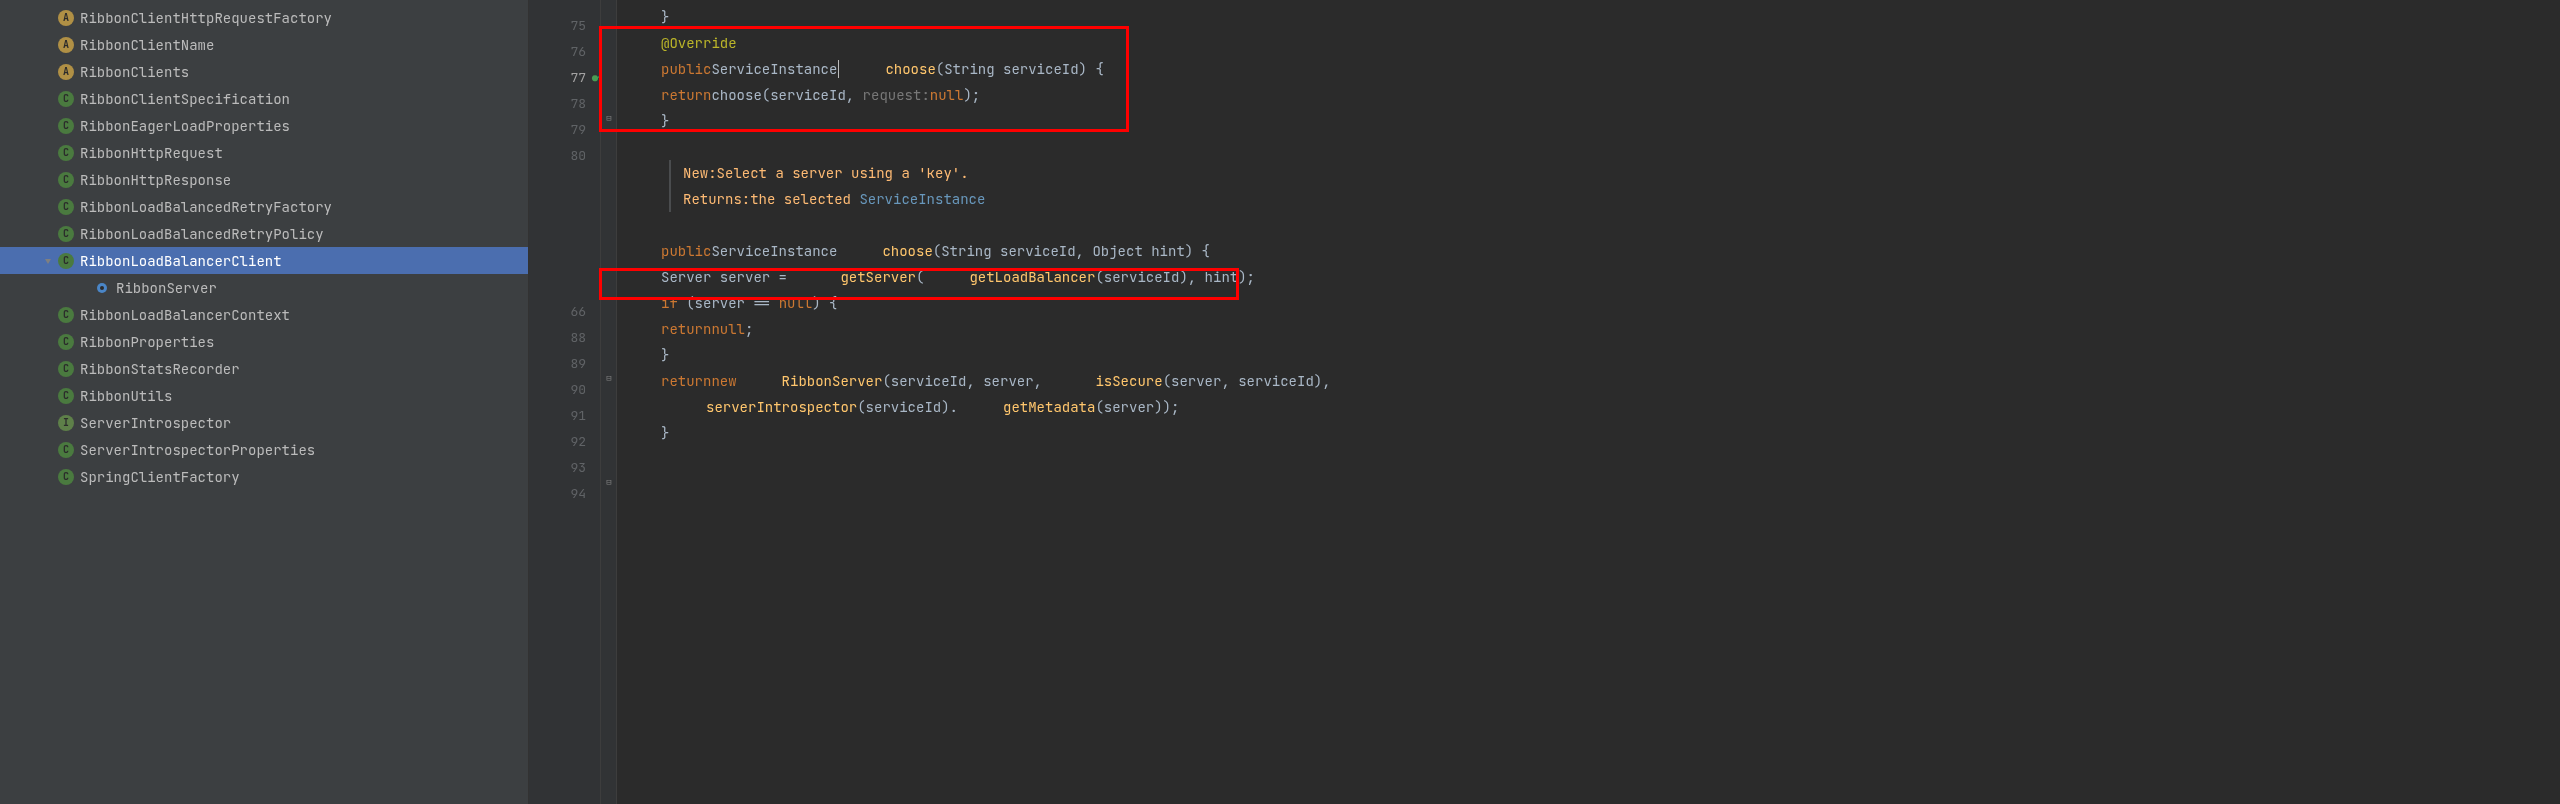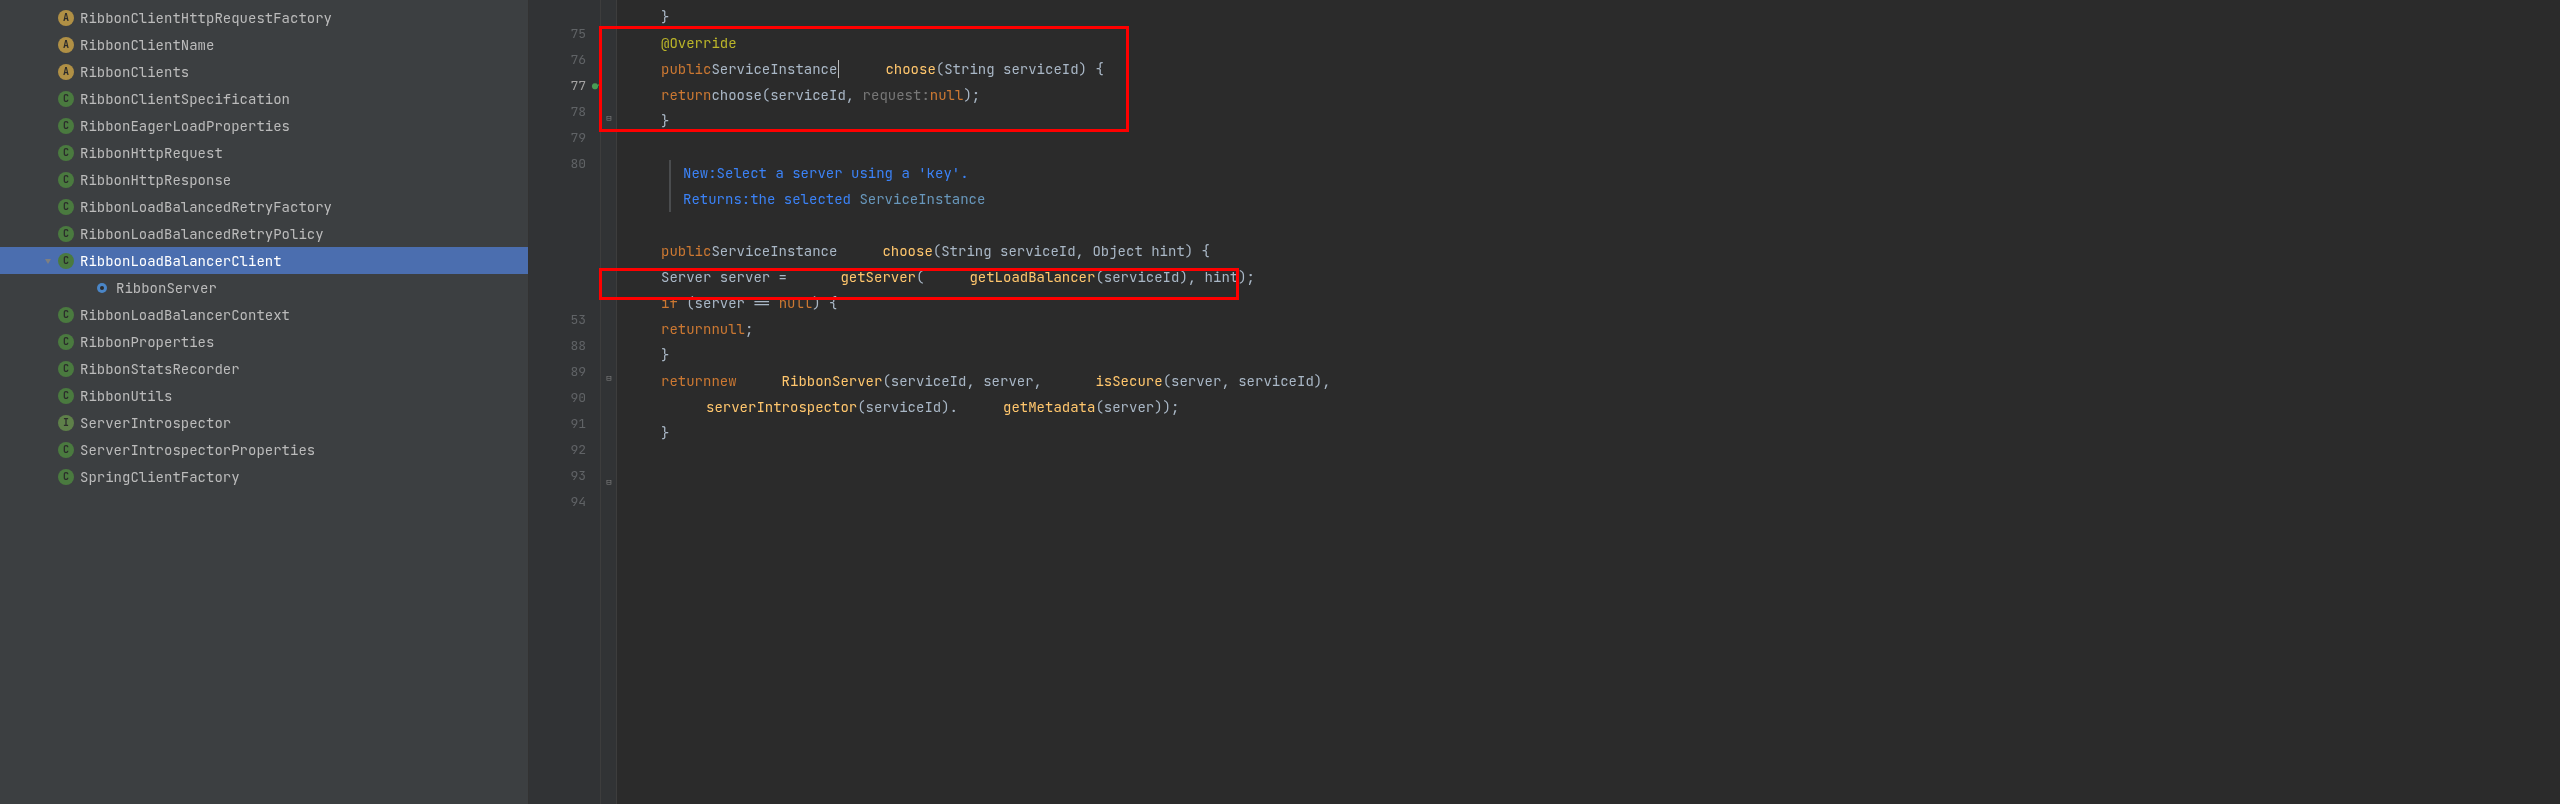--- a/index.html
+++ b/index.html
@@ -11,35 +11,35 @@
 .tree-item.child { padding-left:76px; }
 .tree-arrow { width:16px; height:16px; margin-right:2px; display:flex; align-items:center; justify-content:center; color:#808080; }
 .icon { width:16px; height:16px; border-radius:50%; margin-right:6px; flex:0 0 16px; display:flex; align-items:center; justify-content:center; font-size:10px; font-weight:bold; }
 .icon-class { background:#4a7a3f; color:#2b2b2b; }
 .icon-interface { background:#5e8049; color:#2b2b2b; }
 .icon-annotation { background:#b09045; color:#2b2b2b; }
 .icon-server { background:transparent; }
 .tree-label { color:#bbbbbb; font-size:14px; white-space:nowrap; }
 .tree-item.selected .tree-label { color:#ffffff; }
 .editor { flex:1; background:#2b2b2b; display:flex; }
-.gutter { width:72px; background:#313335; border-right:1px solid #3d3d3d; padding-top:20px; position:relative; }
+.gutter { width:72px; background:#313335; border-right:1px solid #3d3d3d; padding-top:12px; position:relative; }
 .gutter-row { height:26px; display:flex; align-items:center; justify-content:flex-end; padding-right:14px; color:#606366; font-size:13px; position:relative; }
 .gutter-row.active { color:#a4a3a3; }
 .gutter-marker { position:absolute; right:-10px; width:10px; height:10px; }
 .gutter-marker-green { color:#499c54; font-size:10px; }
 .code { flex:1; padding-top:4px; padding-left:44px; position:relative; }
 .code-row { height:26px; display:flex; align-items:center; font-size:14px; white-space:pre; }
 .kw { color:#cc7832; }
 .anno { color:#bbb529; }
 .type { color:#a9b7c6; }
 .method { color:#ffc66d;padding-left:45px; }
 .str-hint { color:#787878; font-style:normal; }
 .null-kw { color:#cc7832; }
 .type-link { color:#6897bb; }
-.doc-label { color:#3b82f6; }
+.doc-label { color:#fdba74; }
 .highlight-box { position:absolute; border:3px solid #ff0000; pointer-events:none; z-index:10; }
 .doc-block { border-left:2px solid #4a4c4e; margin-left:8px; padding-left:12px; }
 .caret { display:inline-block; width:1px; height:18px; background:#bbbbbb; vertical-align:middle; margin:0 1px; }
 .folding-bar { width:16px; background:#313335; border-right:1px solid #3d3d3d; position:relative; }
 .fold-icon { position:absolute; left:2px; width:12px; height:12px; display:flex; align-items:center; justify-content:center; color:#808080; font-size:9px; }
 </style>
 </head>
 <body>
 
 <div class="root">
@@ -153,21 +153,21 @@
           <div class="gutter-row">76</div>
           <div class="gutter-row active">77<span class="gutter-marker gutter-marker-green" style="position: absolute; right: -2px;">●↑</span></div>
           <div class="gutter-row">78</div>
           <div class="gutter-row">79</div>
           <div class="gutter-row">80</div>
           <div class="gutter-row"></div>
           <div class="gutter-row"></div>
           <div class="gutter-row"></div>
           <div class="gutter-row"></div>
           <div class="gutter-row"></div>
-          <div class="gutter-row">53</div>
+          <div class="gutter-row">66</div>
           <div class="gutter-row">88</div>
           <div class="gutter-row">89</div>
           <div class="gutter-row">90</div>
           <div class="gutter-row">91</div>
           <div class="gutter-row">92</div>
           <div class="gutter-row">93</div>
           <div class="gutter-row">94</div>
         </div>
     </div>
     <div class="folding-bar">

